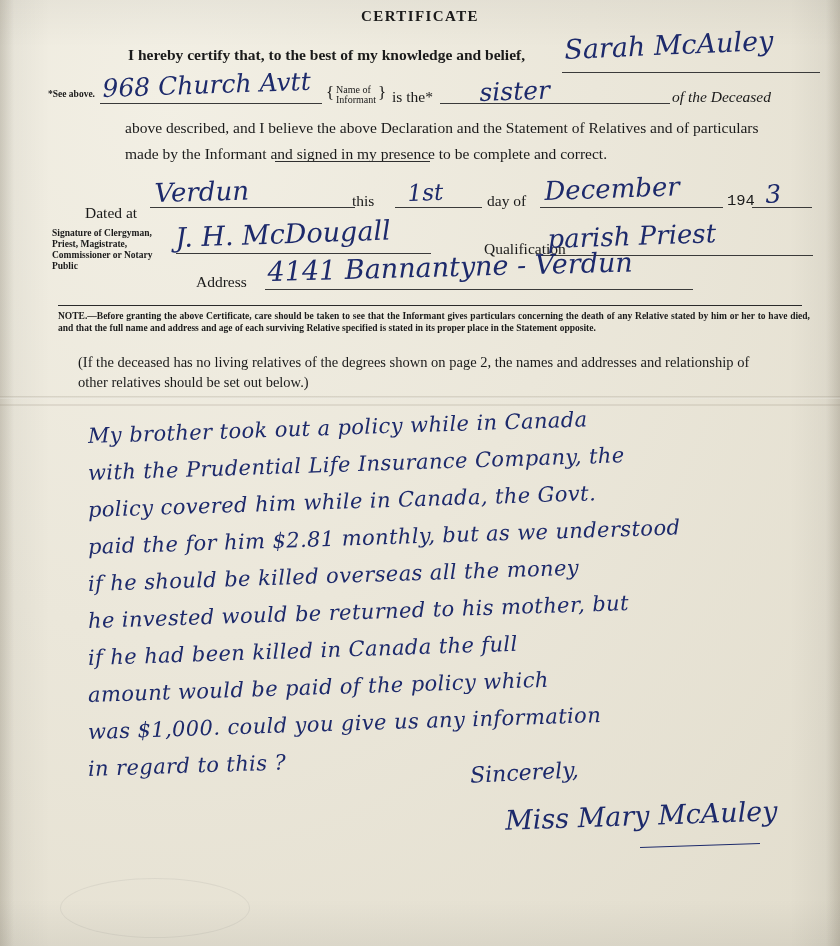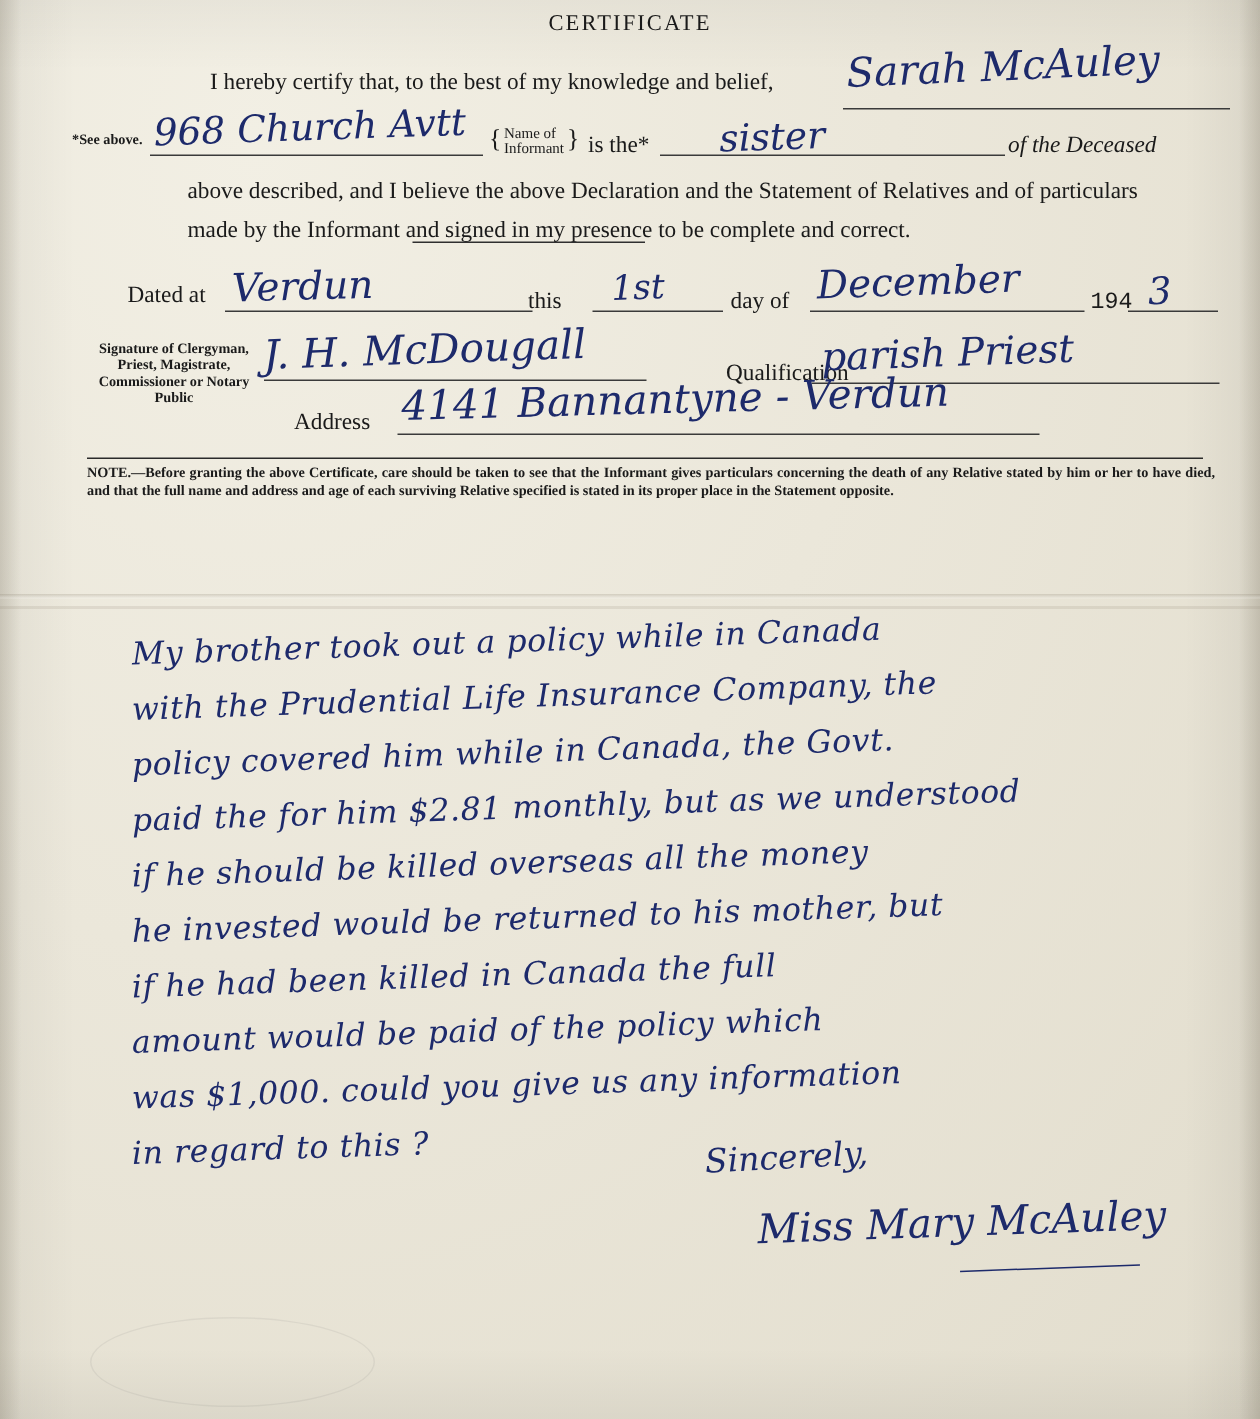--- a/index.html
+++ b/index.html
@@ -30,24 +30,24 @@
   }
   .fold2{
     position:absolute;left:0;right:0;top:404px;height:2px;
     background:rgba(150,140,120,0.18);
   }
 
   
   .title{
     position:absolute;top:8px;left:0;right:0;
     text-align:center;
-    font-size:15px;letter-spacing:1.4px;font-weight:400;
+    font-size:15px;letter-spacing:1.4px;font-weight:700;
   }
   .pline{position:absolute;font-size:15.5px;line-height:1.1;}
-  .small{font-size:9.5px;line-height:1.15;font-weight:700;text-align:center;}
+  .small{font-size:9.5px;line-height:1.15;font-weight:700;}
   .rule{position:absolute;border-bottom:1px solid #3a3a3a;height:0;}
   .thinrule{position:absolute;border-bottom:1px solid #2f2f2f;height:0;}
   .hr-note{position:absolute;left:58px;right:38px;top:305px;border-top:1.4px solid #2a2a2a;}
 
   
   .hw{
     position:absolute;
     font-family:"DejaVu Serif", serif;
     font-style:italic;
     color:#1d2a6b;
@@ -100,42 +100,42 @@
 </head>
 <body>
 
 <div class="page">
   <div class="grain"></div>
   <div class="edge-shadow"></div>
   <div class="edge-shadow right"></div>
 
   <div class="title">CERTIFICATE</div>
 
-  <div class="pline" style="top:46px;left:140px;">I hereby certify that, to the best of my knowledge and belief,</div>
+  <div class="pline" style="top:46px;left:128px;font-weight:bold;">I hereby certify that, to the best of my knowledge and belief,</div>
   <div class="hw" style="top:34px;left:565px;font-size:27px;transform:rotate(-2.5deg);">Sarah McAuley</div>
   <div class="rule" style="top:72px;left:562px;width:258px;"></div>
 
   <div class="pline small" style="top:89px;left:48px;">*See above.</div>
   <div class="hw" style="top:74px;left:103px;font-size:25px;transform:rotate(-2deg);">968 Church Avtt</div>
   <div class="rule" style="top:103px;left:100px;width:222px;"></div>
 
   <div class="pline" style="top:84px;left:326px;font-size:17px;">{</div>
   <div class="pline" style="top:85px;left:336px;font-size:10px;line-height:10px;">Name of<br>Informant</div>
   <div class="pline" style="top:84px;left:378px;font-size:17px;">}</div>
 
   <div class="pline" style="top:88px;left:392px;">is the*</div>
   <div class="hw" style="top:78px;left:480px;font-size:25px;transform:rotate(-2deg);">sister</div>
   <div class="rule" style="top:103px;left:440px;width:230px;"></div>
   <div class="pline" style="top:88px;left:672px;font-style:italic;">of the Deceased</div>
 
   <div class="pline" style="top:145px;left:125px;">made by the Informant and signed in my presence to be complete and correct.</div>
   <div class="pline" style="top:119px;left:125px;">above described, and I believe the above Declaration and the Statement of Relatives and of particulars</div>
   <div class="thinrule" style="top:161px;left:275px;width:155px;"></div>
 
-  <div class="pline" style="top:188px;left:85px;">Dated at</div>
+  <div class="pline" style="top:204px;left:85px;">Dated at</div>
   <div class="hw" style="top:178px;left:155px;font-size:26px;transform:rotate(-1.5deg);">Verdun</div>
   <div class="rule" style="top:207px;left:150px;width:205px;"></div>
 
   <div class="pline" style="top:192px;left:352px;">this</div>
   <div class="hw" style="top:180px;left:408px;font-size:23px;transform:rotate(-2deg);">1st</div>
   <div class="rule" style="top:207px;left:395px;width:87px;"></div>
 
   <div class="pline" style="top:192px;left:487px;">day of</div>
   <div class="hw" style="top:176px;left:545px;font-size:26px;transform:rotate(-2deg);">December</div>
   <div class="rule" style="top:207px;left:540px;width:183px;"></div>
@@ -153,20 +153,21 @@
   <div class="rule" style="top:255px;left:541px;width:272px;"></div>
 
   <div class="pline" style="top:273px;left:196px;">Address</div>
   <div class="hw" style="top:256px;left:268px;font-size:27px;transform:rotate(-1.5deg);">4141 Bannantyne - Verdun</div>
   <div class="rule" style="top:289px;left:265px;width:428px;"></div>
 
   <div class="hr-note"></div>
 
   <div class="pline small" style="top:311px;left:58px;width:752px;white-space:normal;text-align:justify;line-height:11.5px;">NOTE.—Before granting the above Certificate, care should be taken to see that the Informant gives particulars concerning the death of any Relative stated by him or her to have died, and that the full name and address and age of each surviving Relative specified is stated in its proper place in the Statement opposite.</div>
 
+  <div class="pline" style="top:352px;left:78px;width:700px;white-space:normal;font-size:14.5px;line-height:20px;">(If the deceased has no living relatives of the degrees shown on page 2, the names and addresses and relationship of other relatives should be set out below.)</div>
 
   <div class="fold"></div>
   <div class="fold2"></div>
 
 
   <div class="body-hw">
     <div>My brother took out a policy while in Canada</div>
     <div>with the Prudential Life Insurance Company, the</div>
     <div>policy covered him while in Canada, the Govt.</div>
     <div>paid the for him $2.81 monthly, but as we understood</div>

